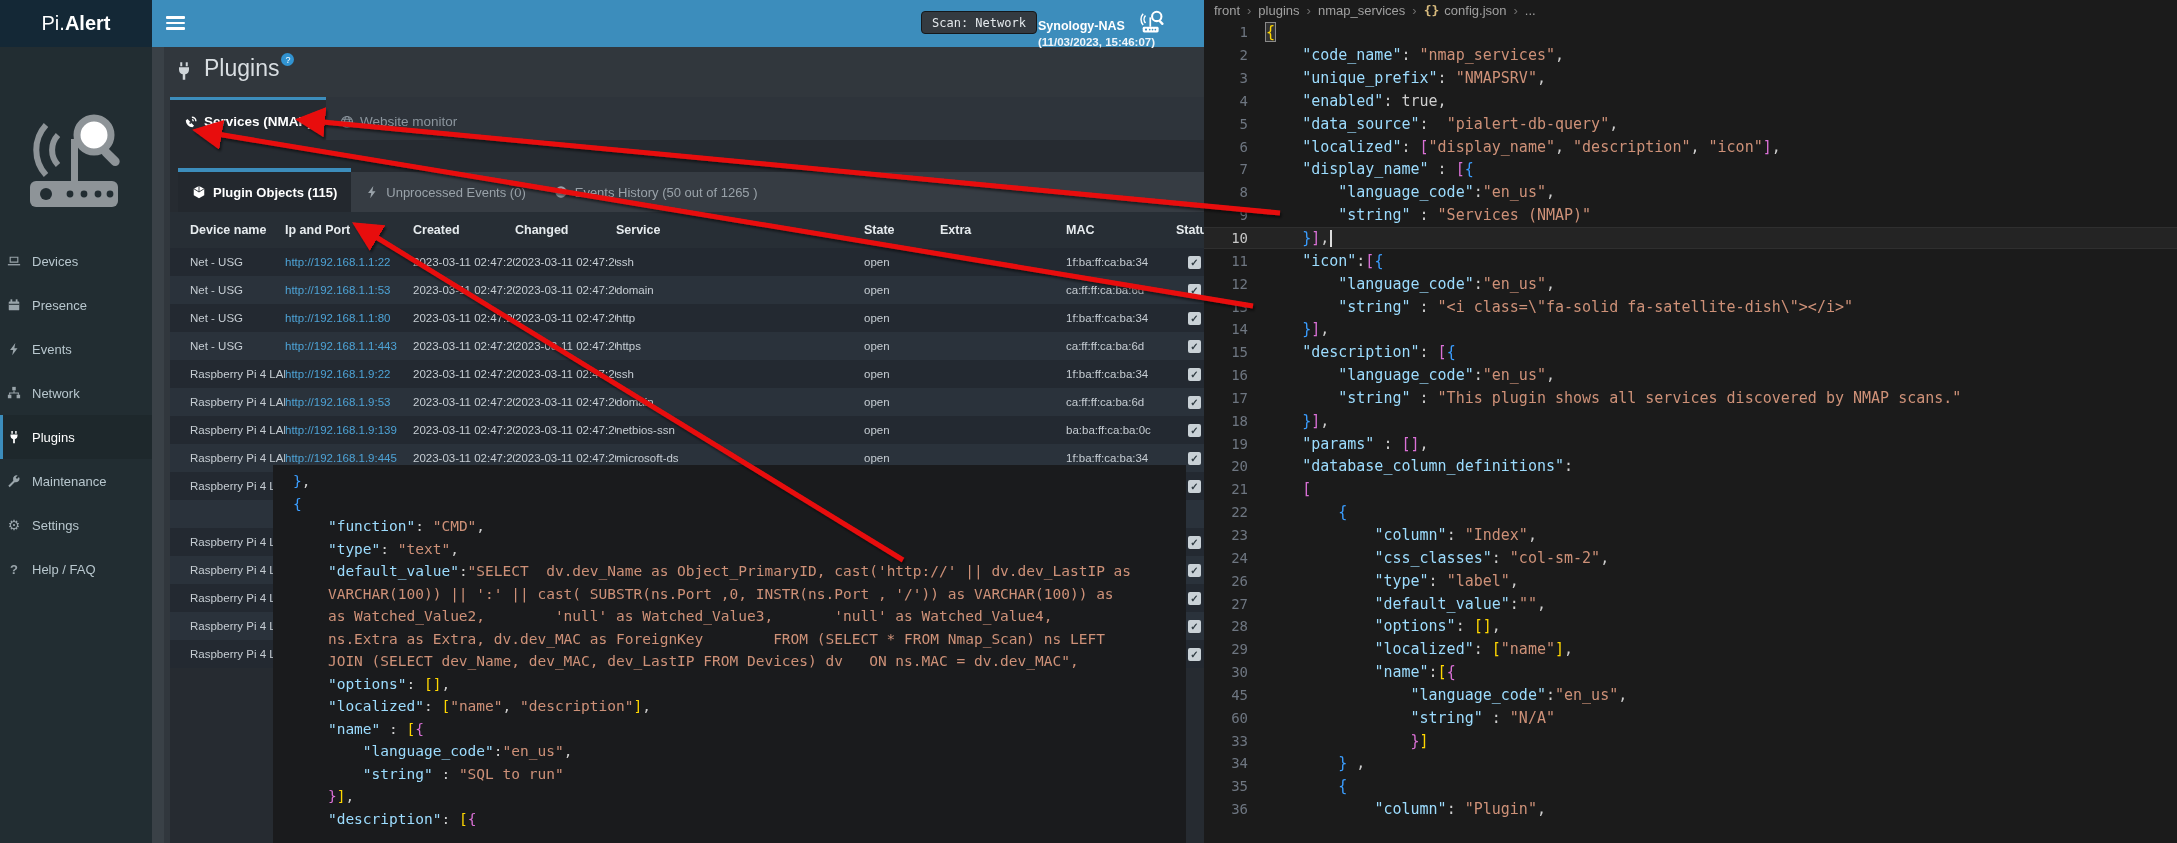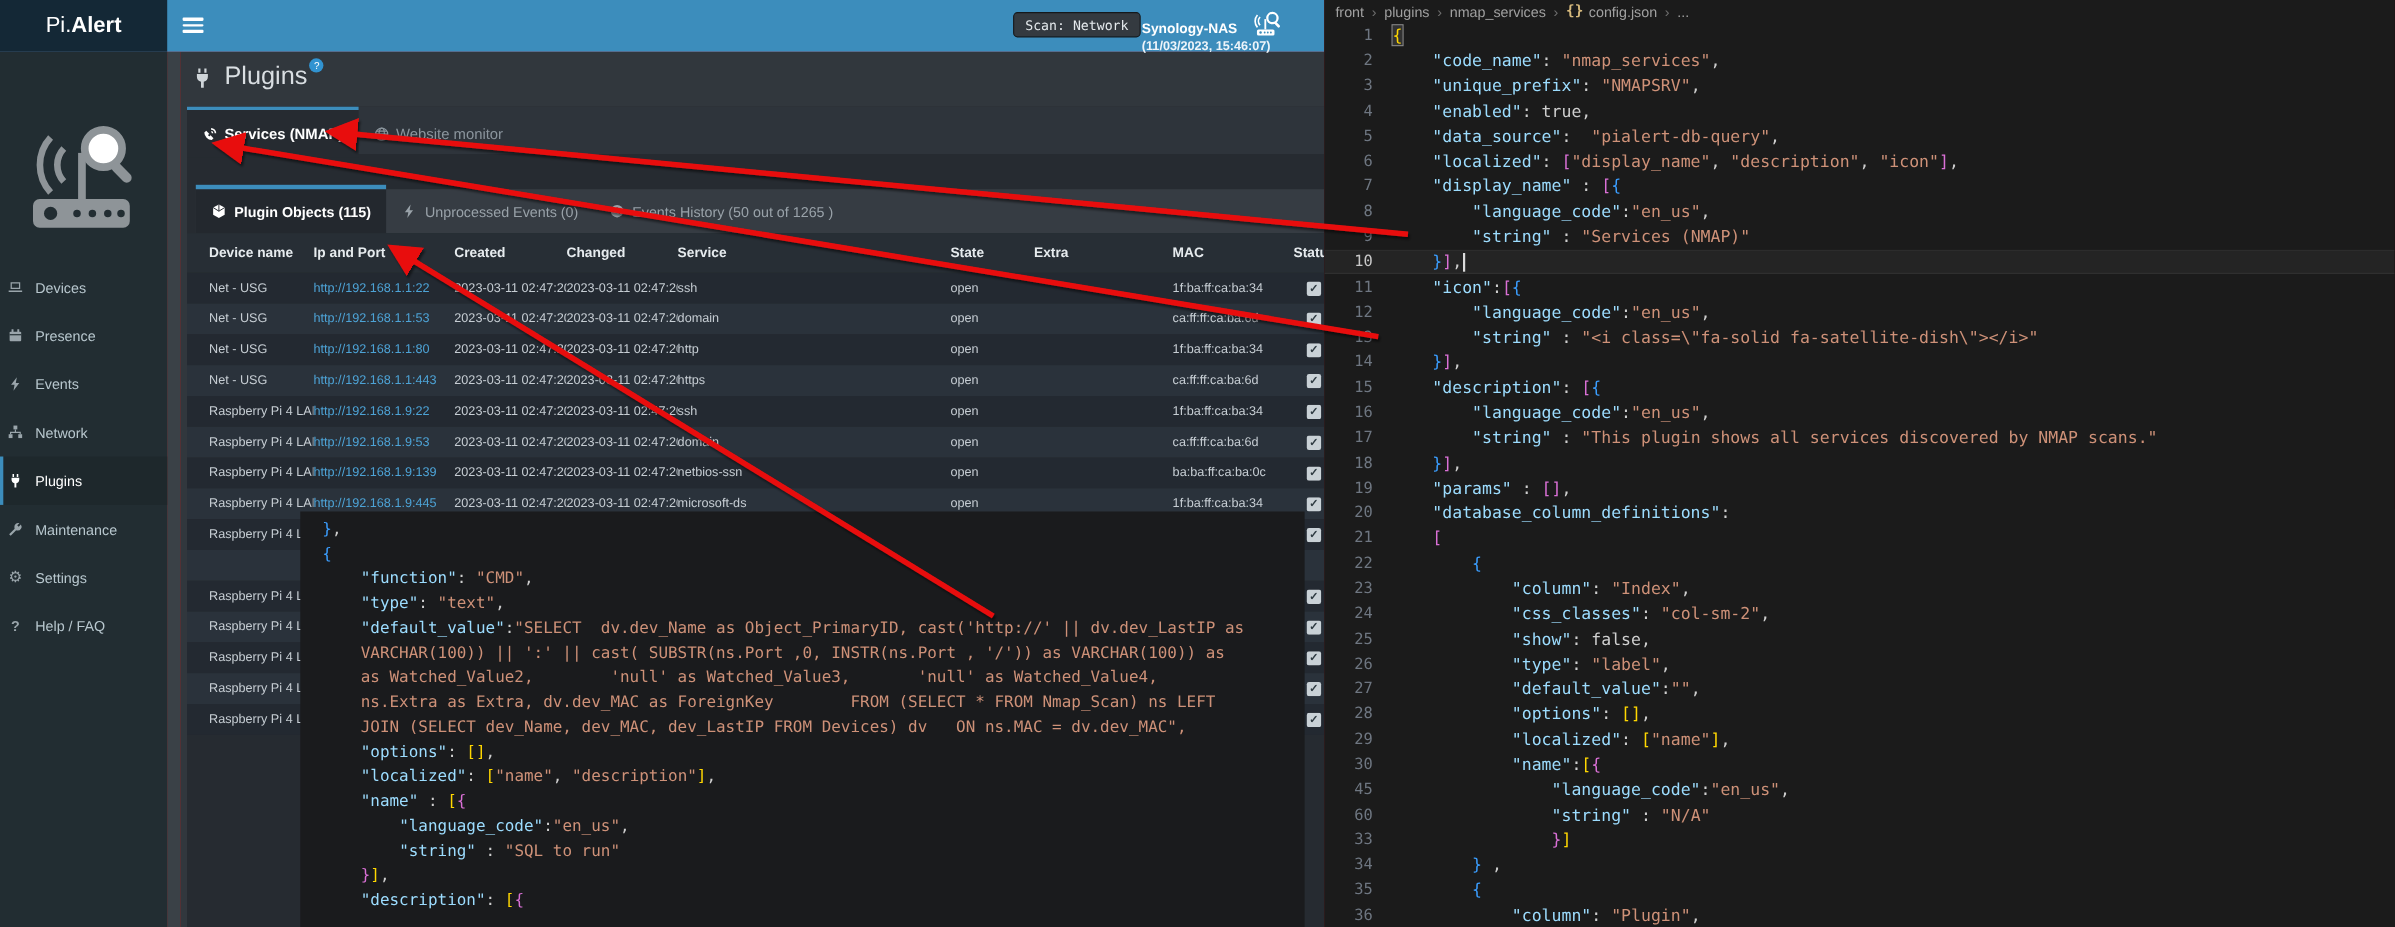--- a/index.html
+++ b/index.html
@@ -605,24 +605,20 @@
       </div>
       <div class="eline">
         <span class="lnum">23</span>
         <span class="lcode"><span class="tok-p">            </span><span class="tok-k">"column"</span><span class="tok-p">: </span><span class="tok-s">"Index"</span><span class="tok-p">,</span></span>
       </div>
       <div class="eline">
         <span class="lnum">24</span>
         <span class="lcode"><span class="tok-p">            </span><span class="tok-k">"css_classes"</span><span class="tok-p">: </span><span class="tok-s">"col-sm-2"</span><span class="tok-p">,</span></span>
       </div>
       <div class="eline">
-        <span class="lnum">25</span>
-        <span class="lcode"><span class="tok-p">            </span><span class="tok-k">"show"</span><span class="tok-p">: false,</span></span>
-      </div>
-      <div class="eline">
         <span class="lnum">26</span>
         <span class="lcode"><span class="tok-p">            </span><span class="tok-k">"type"</span><span class="tok-p">: </span><span class="tok-s">"label"</span><span class="tok-p">,</span></span>
       </div>
       <div class="eline">
         <span class="lnum">27</span>
         <span class="lcode"><span class="tok-p">            </span><span class="tok-k">"default_value"</span><span class="tok-p">:</span><span class="tok-s">""</span><span class="tok-p">,</span></span>
       </div>
       <div class="eline">
         <span class="lnum">28</span>
         <span class="lcode"><span class="tok-p">            </span><span class="tok-k">"options"</span><span class="tok-p">: </span><span class="tok-b1">[</span><span class="tok-b1">]</span><span class="tok-p">,</span></span>

